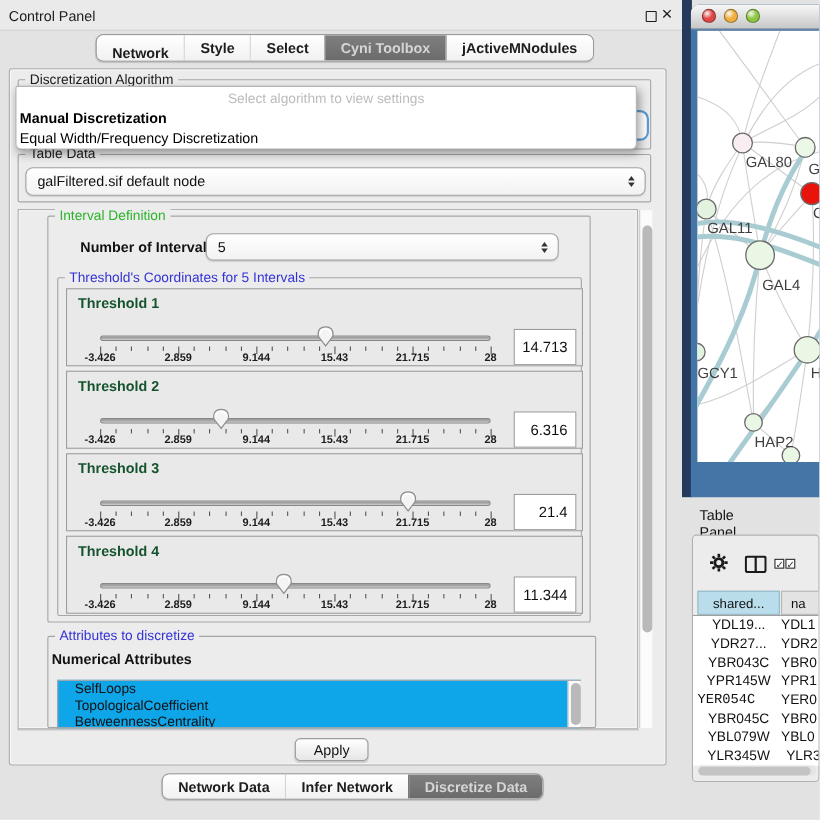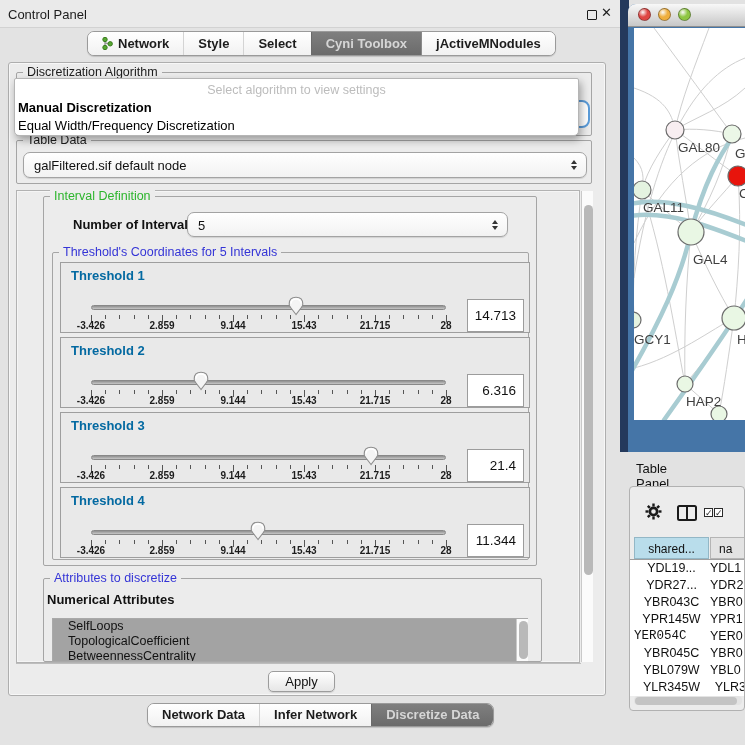--- a/index.html
+++ b/index.html
@@ -8,21 +8,21 @@
   #root { position:absolute; inset:0; width:621px; height:745px; }
   .abs { position:absolute; }
 
   
   #titlebar { left:0; top:0; width:620px; height:28px; background:#eaeaea; border-bottom:1px solid #d2d2d2; }
   #titlebar .wtitle { position:absolute; left:8px; top:7px; font-size:13px; color:#1c1c1c; }
   #float-icon { position:absolute; left:587px; top:10px; width:10px; height:10px; border:1.5px solid #1c1c1c; border-radius:1px; background:transparent; }
   #close-icon { position:absolute; left:601px; top:5px; font-size:13px; font-weight:bold; color:#1c1c1c; }
 
   .segctl { display:flex; border:1px solid #9a9a9a; border-radius:7px; overflow:hidden; background:#fdfdfd; box-shadow:0 1px 1px rgba(0,0,0,.15); }
-  .seg { font-size:13px; font-weight:600; color:#1c1c1c; padding:4px 14px 5px; white-space:nowrap; display:flex; align-items:center; gap:5px; background:linear-gradient(#ffffff,#f1f1f1); border-left:1px solid #d4d4d4; }
+  .seg { font-size:13px; font-weight:600; color:#1c1c1c; padding:4px 14px 5px; white-space:nowrap; display:flex; align-items:center; gap:5px; background:linear-gradient(#ffffff,#f1f1f1); border-left:1px solid #d4d4d4;flex-direction:column; }
   .seg:first-child { border-left:none; }
   .seg.sel { background:linear-gradient(#7f7f7f,#6b6b6b); color:#d6d6d6; border-left-color:#6b6b6b; }
   .seg.sel + .seg { border-left-color:#8a8a8a; }
   #top-tabs { left:87px; top:31px; height:25px; }
   #bottom-tabs { left:147px; top:703px; height:24px; }
 
   #content-panel { left:8px; top:62px; width:598px; height:634px; background:#ececec; border:1px solid #aeaeae; border-radius:3px; box-shadow:inset 0 0 0 1px #f7f7f7; }
 
   .group { position:absolute; border:1px solid #a5a5a5; border-radius:2px; }
   .gtitle { position:absolute; top:-8px; left:6px; background:#ececec; padding:0 4px; font-size:12.5px; color:#1c1c1c; white-space:nowrap; }
@@ -41,29 +41,29 @@
   .popup-item { position:absolute; left:3px; font-size:13px; color:#000; white-space:nowrap; }
   #combo-behind { left:22px; top:100px; width:568px; height:28px; background:#fff; border:2px solid #5b9bd8; border-radius:8px; z-index:10; }
 
   
   #scroll-area { left:16px; top:190px; width:564px; height:473px; border:1px solid #b2b2b2; background:#ececec; box-shadow:inset 0 0 0 1px #f5f5f5; }
   .vscroll { position:absolute; background:#fbfbfb; border-left:1px solid #c9c9c9; }
   .vthumb { position:absolute; background:#b9b9b9; border-radius:5px; }
 
   
   .thr-box { position:absolute; left:60px; width:470px; height:71px; background:#e9e9e9; border:1px solid #9e9e9e; }
-  .thr-label { position:absolute; left:10px; top:5px; font-size:13px; font-weight:bold; color:#0369a1; }
+  .thr-label { position:absolute; left:10px; top:5px; font-size:13px; font-weight:bold; color:#14532d; }
   .thr-track { position:absolute; left:30px; top:42px; width:355px; height:5px; background:linear-gradient(#8f8f8f,#c7c7c7); border:1px solid #888; border-radius:3px; }
   .thr-thumb { position:absolute; top:33px; width:16px; height:20px; }
   .tick { position:absolute; width:1px; background:#555; }
   .ticklab { position:absolute; top:57px; width:60px; margin-left:-30px; text-align:center; font-size:10px; font-weight:700; color:#1c1c1c; }
   .thr-value { position:absolute; left:406px; top:36px; width:57px; height:33px; background:#fff; border:1px solid #9c9c9c; font-size:13.5px; color:#111; text-align:right; padding-right:7px; line-height:31px; }
 
   
-  #attr-list { left:52px; top:618px; width:476px; height:44px; background:#a3a3a3; border:1px solid #a9a9a9; overflow:hidden; }
+  #attr-list { left:52px; top:618px; width:476px; height:44px; background:#0ea5e9; border:1px solid #a9a9a9; overflow:hidden; }
   .attr-item { font-size:12.5px; color:#111; padding-left:15px; height:15px; line-height:15px; white-space:nowrap; }
 
   #apply-btn { left:268px; top:671px; width:67px; height:21px; background:linear-gradient(#ffffff,#e6e6e6); border:1px solid #9c9c9c; border-radius:5px; font-size:13px; color:#111; text-align:center; line-height:19px; box-shadow:0 1px 1px rgba(0,0,0,.12); }
   #scroll-bottom-line { left:16px; top:663px; width:565px; height:0; border-top:1px solid #bdbdbd; }
 
   
   #right-bg { left:620px; top:0; width:125px; height:745px; background:#e2e2e2; }
   #navy { left:620px; top:0; width:9px; height:452px; background:#24395c; }
   #netwin { left:628px; top:4px; width:117px; height:448px; background:#4575a7; border-top-left-radius:8px; }
   #nettitle { position:absolute; left:0; top:0; width:117px; height:23px; background:linear-gradient(#f8f8f8,#c7c7c7); border-top-left-radius:8px; border-bottom:1px solid #8f8f8f; }

